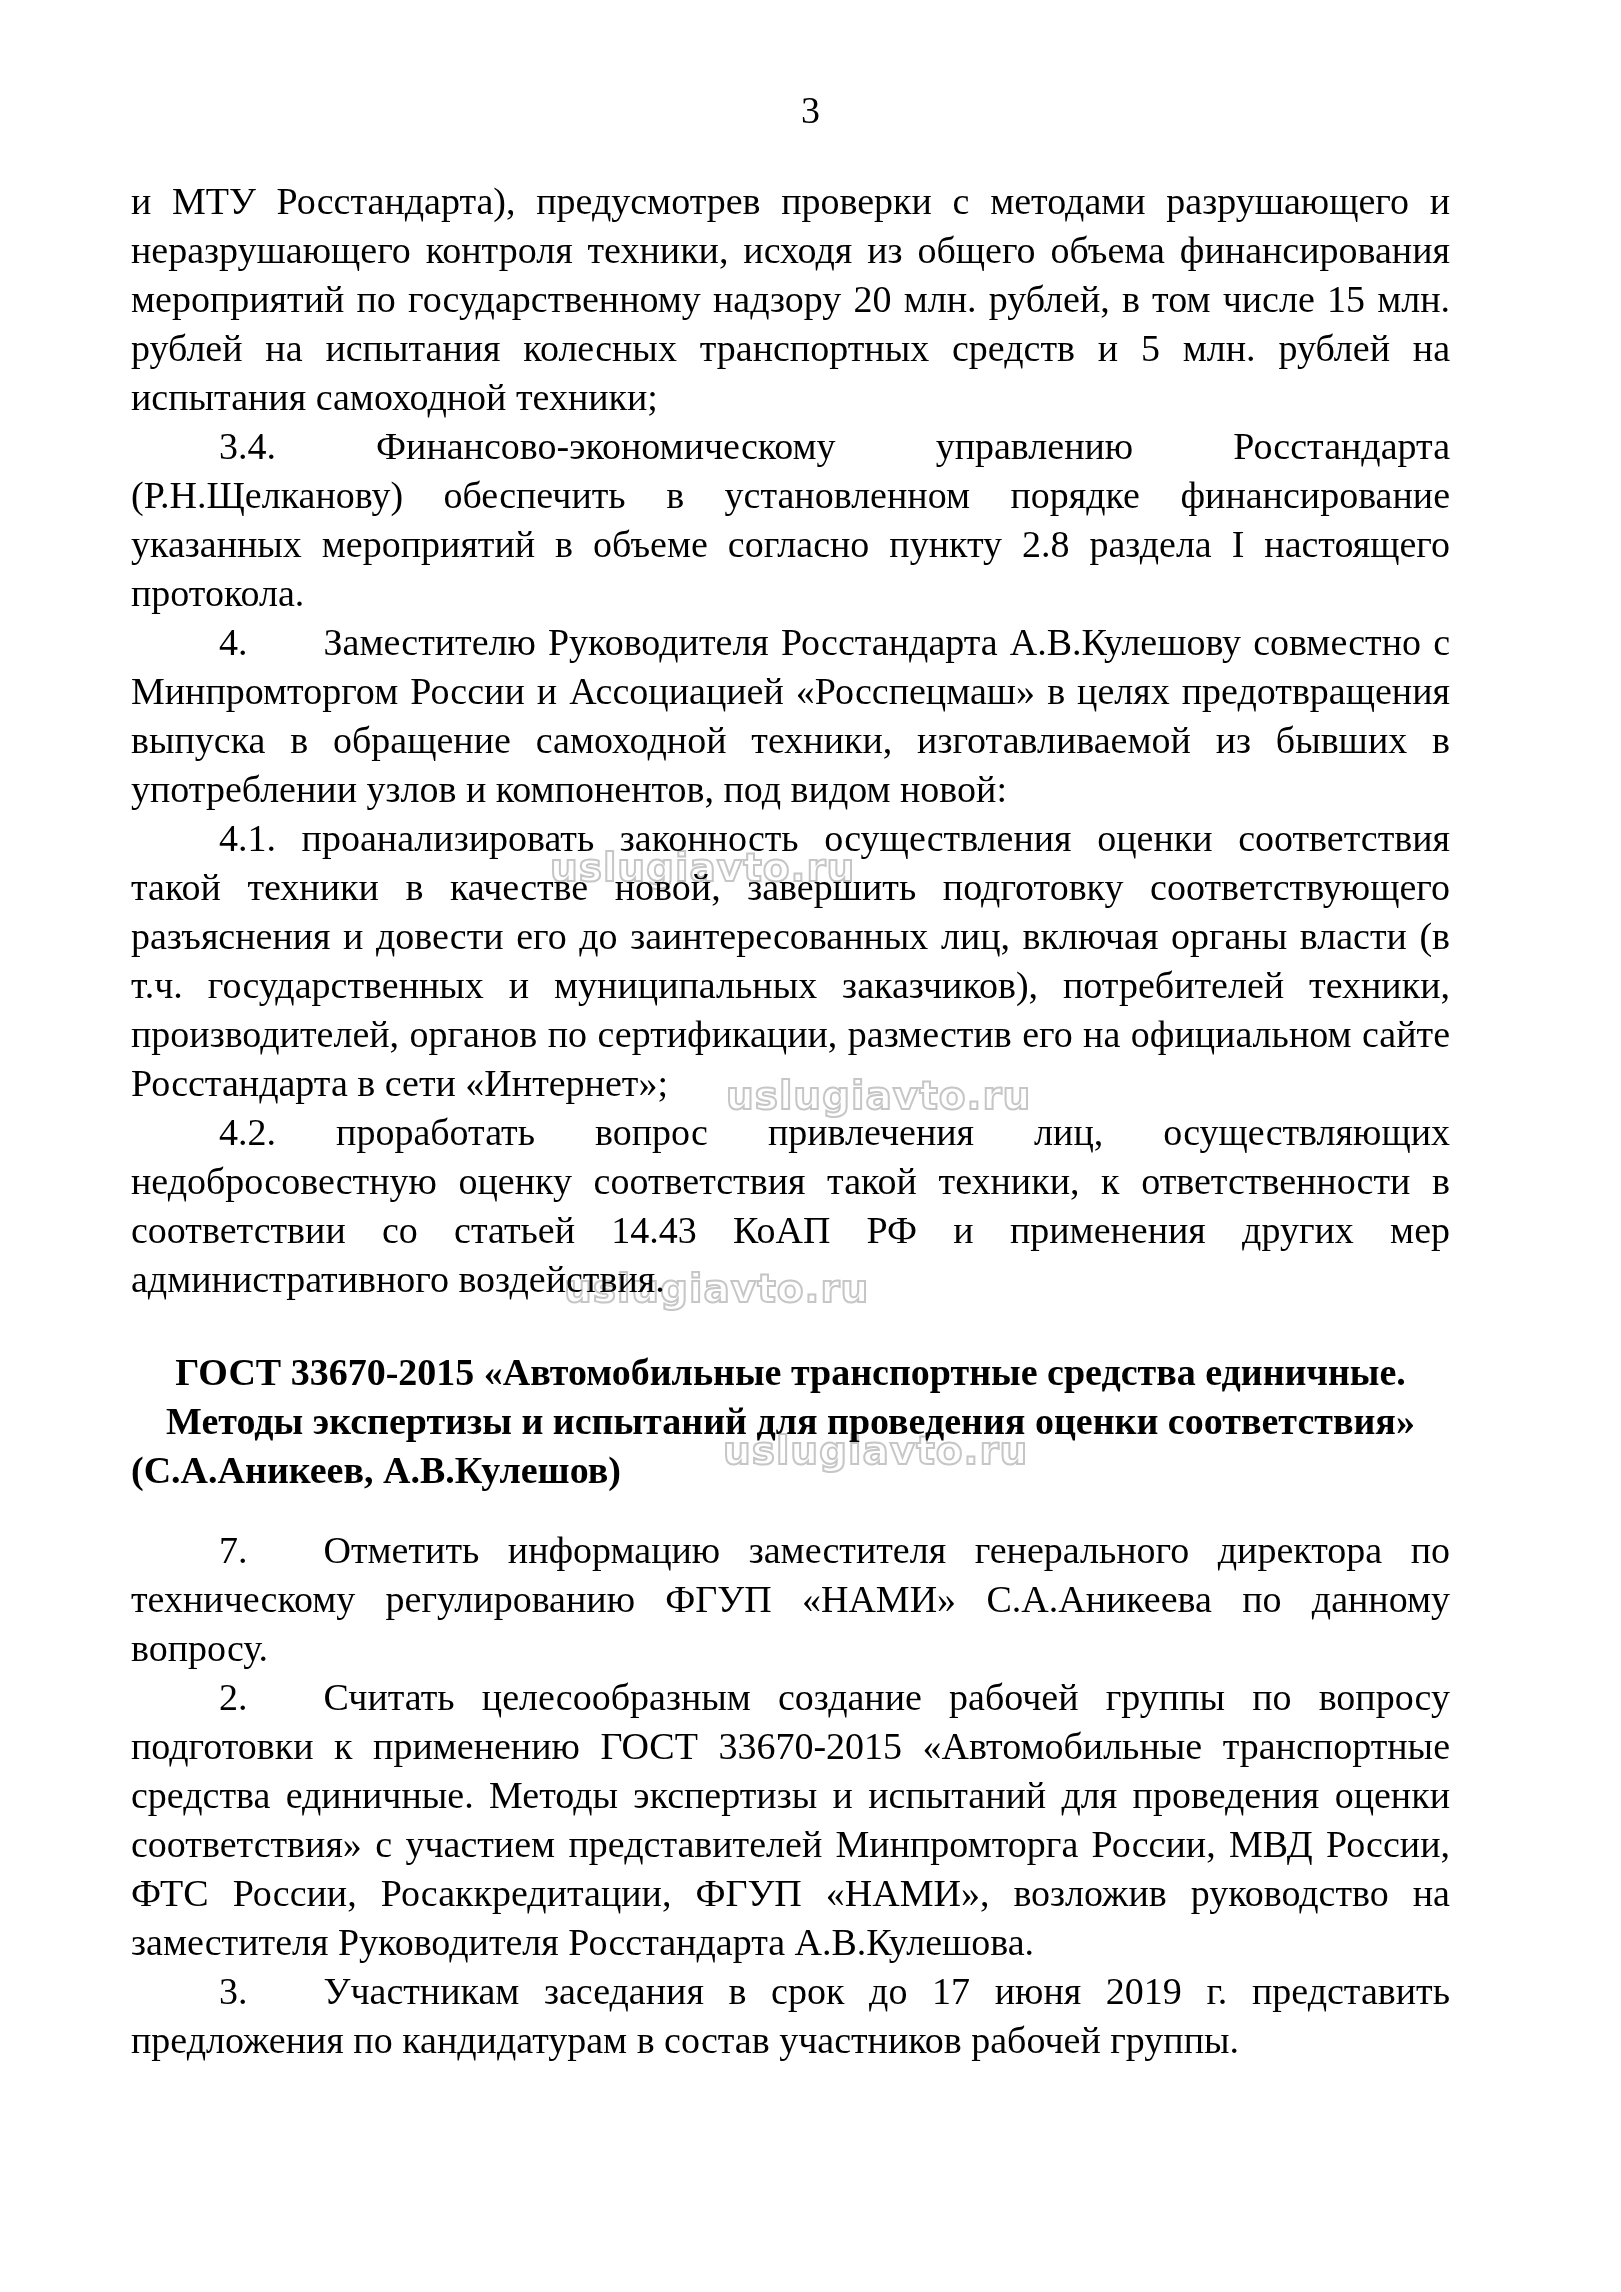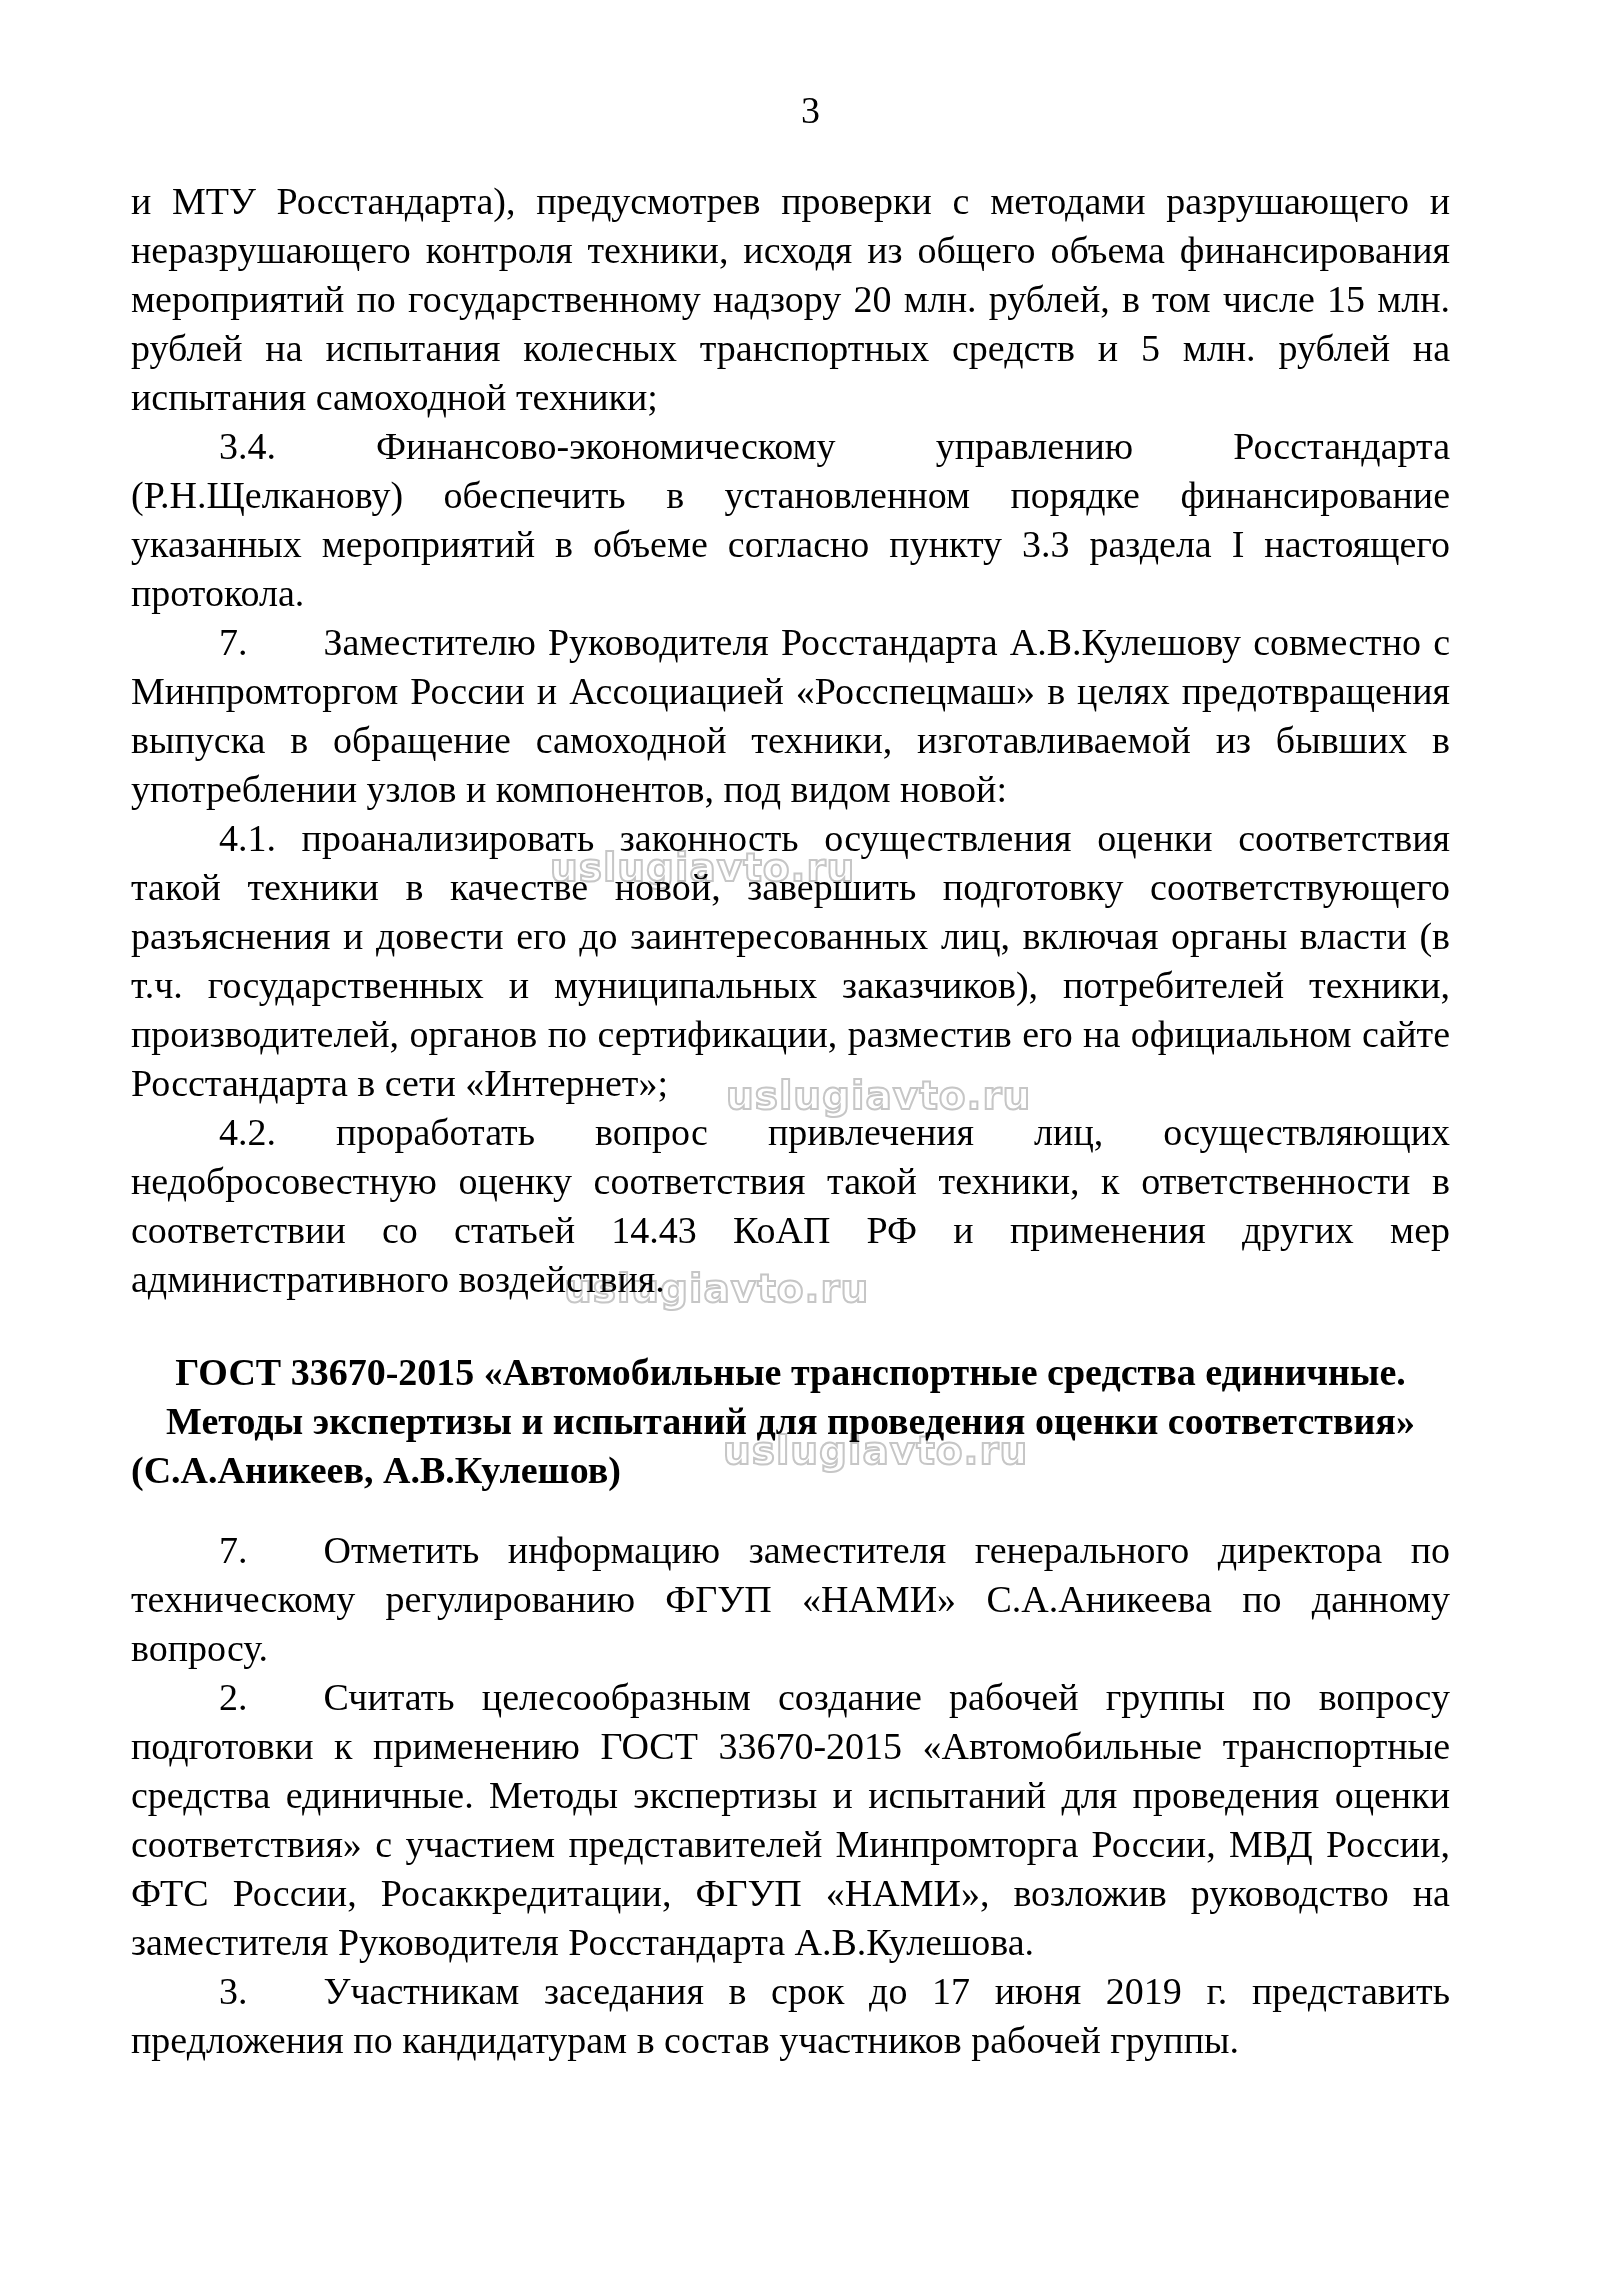--- a/index.html
+++ b/index.html
@@ -90,22 +90,22 @@
 
   <div class="watermark wm-1">uslugiavto.ru</div>
   <div class="watermark wm-2">uslugiavto.ru</div>
   <div class="watermark wm-3">uslugiavto.ru</div>
   <div class="watermark wm-4">uslugiavto.ru</div>
 
   <div class="page-number">3</div>
 
   <div class="doc-body">
     <p class="para">и МТУ Росстандарта), предусмотрев проверки с методами разрушающего и неразрушающего контроля техники, исходя из общего объема финансирования мероприятий по государственному надзору 20 млн. рублей, в том числе 15 млн. рублей на испытания колесных транспортных средств и 5 млн. рублей на испытания самоходной техники;</p>
-    <p class="para indent">3.4. Финансово-экономическому управлению Росстандарта (Р.Н.Щелканову) обеспечить в установленном порядке финансирование указанных мероприятий в объеме согласно пункту 3.3 раздела I настоящего протокола.</p>
-    <p class="para indent">7.  Заместителю Руководителя Росстандарта А.В.Кулешову совместно с Минпромторгом России и Ассоциацией «Росспецмаш» в целях предотвращения выпуска в обращение самоходной техники, изготавливаемой из бывших в употреблении узлов и компонентов, под видом новой:</p>
+    <p class="para indent">3.4. Финансово-экономическому управлению Росстандарта (Р.Н.Щелканову) обеспечить в установленном порядке финансирование указанных мероприятий в объеме согласно пункту 2.8 раздела I настоящего протокола.</p>
+    <p class="para indent">4.  Заместителю Руководителя Росстандарта А.В.Кулешову совместно с Минпромторгом России и Ассоциацией «Росспецмаш» в целях предотвращения выпуска в обращение самоходной техники, изготавливаемой из бывших в употреблении узлов и компонентов, под видом новой:</p>
     <p class="para indent">4.1. проанализировать законность осуществления оценки соответствия такой техники в качестве новой, завершить подготовку соответствующего разъяснения и довести его до заинтересованных лиц, включая органы власти (в т.ч. государственных и муниципальных заказчиков), потребителей техники, производителей, органов по сертификации, разместив его на официальном сайте Росстандарта в сети «Интернет»;</p>
     <p class="para indent">4.2. проработать вопрос привлечения лиц, осуществляющих недобросовестную оценку соответствия такой техники, к ответственности в соответствии со статьей 14.43 КоАП РФ и применения других мер административного воздействия.</p>
 
     <div class="heading">
       <div class="h-line">ГОСТ 33670-2015 «Автомобильные транспортные средства единичные.</div>
       <div class="h-line">Методы экспертизы и испытаний для проведения оценки соответствия»</div>
     </div>
     <p class="para speakers">(С.А.Аникеев, А.В.Кулешов)</p>
 
     <p class="para indent after-heading">7.  Отметить информацию заместителя генерального директора по техническому регулированию ФГУП «НАМИ» С.А.Аникеева по данному вопросу.</p>

